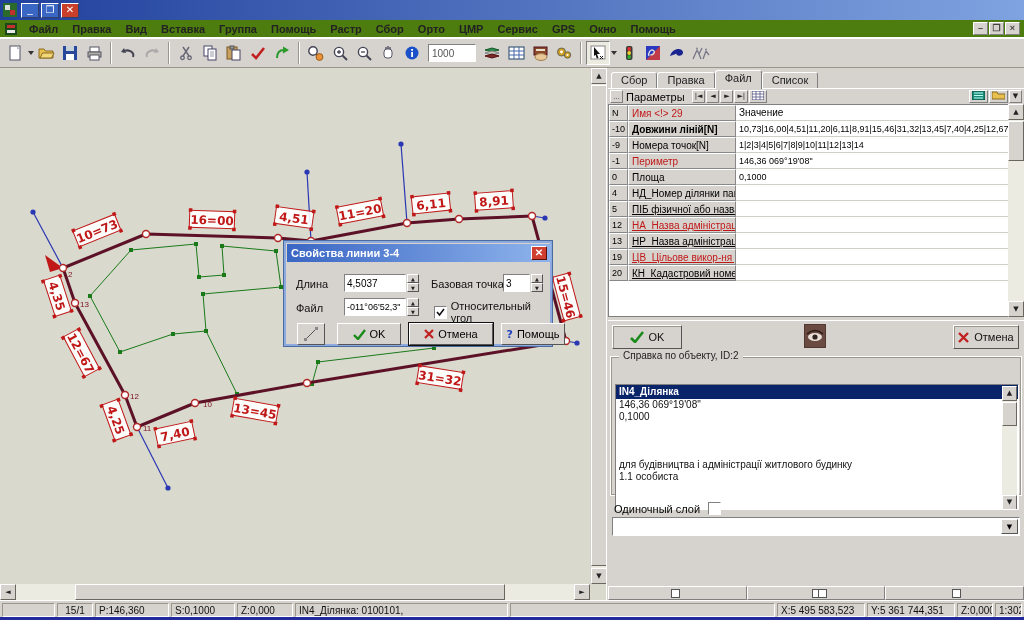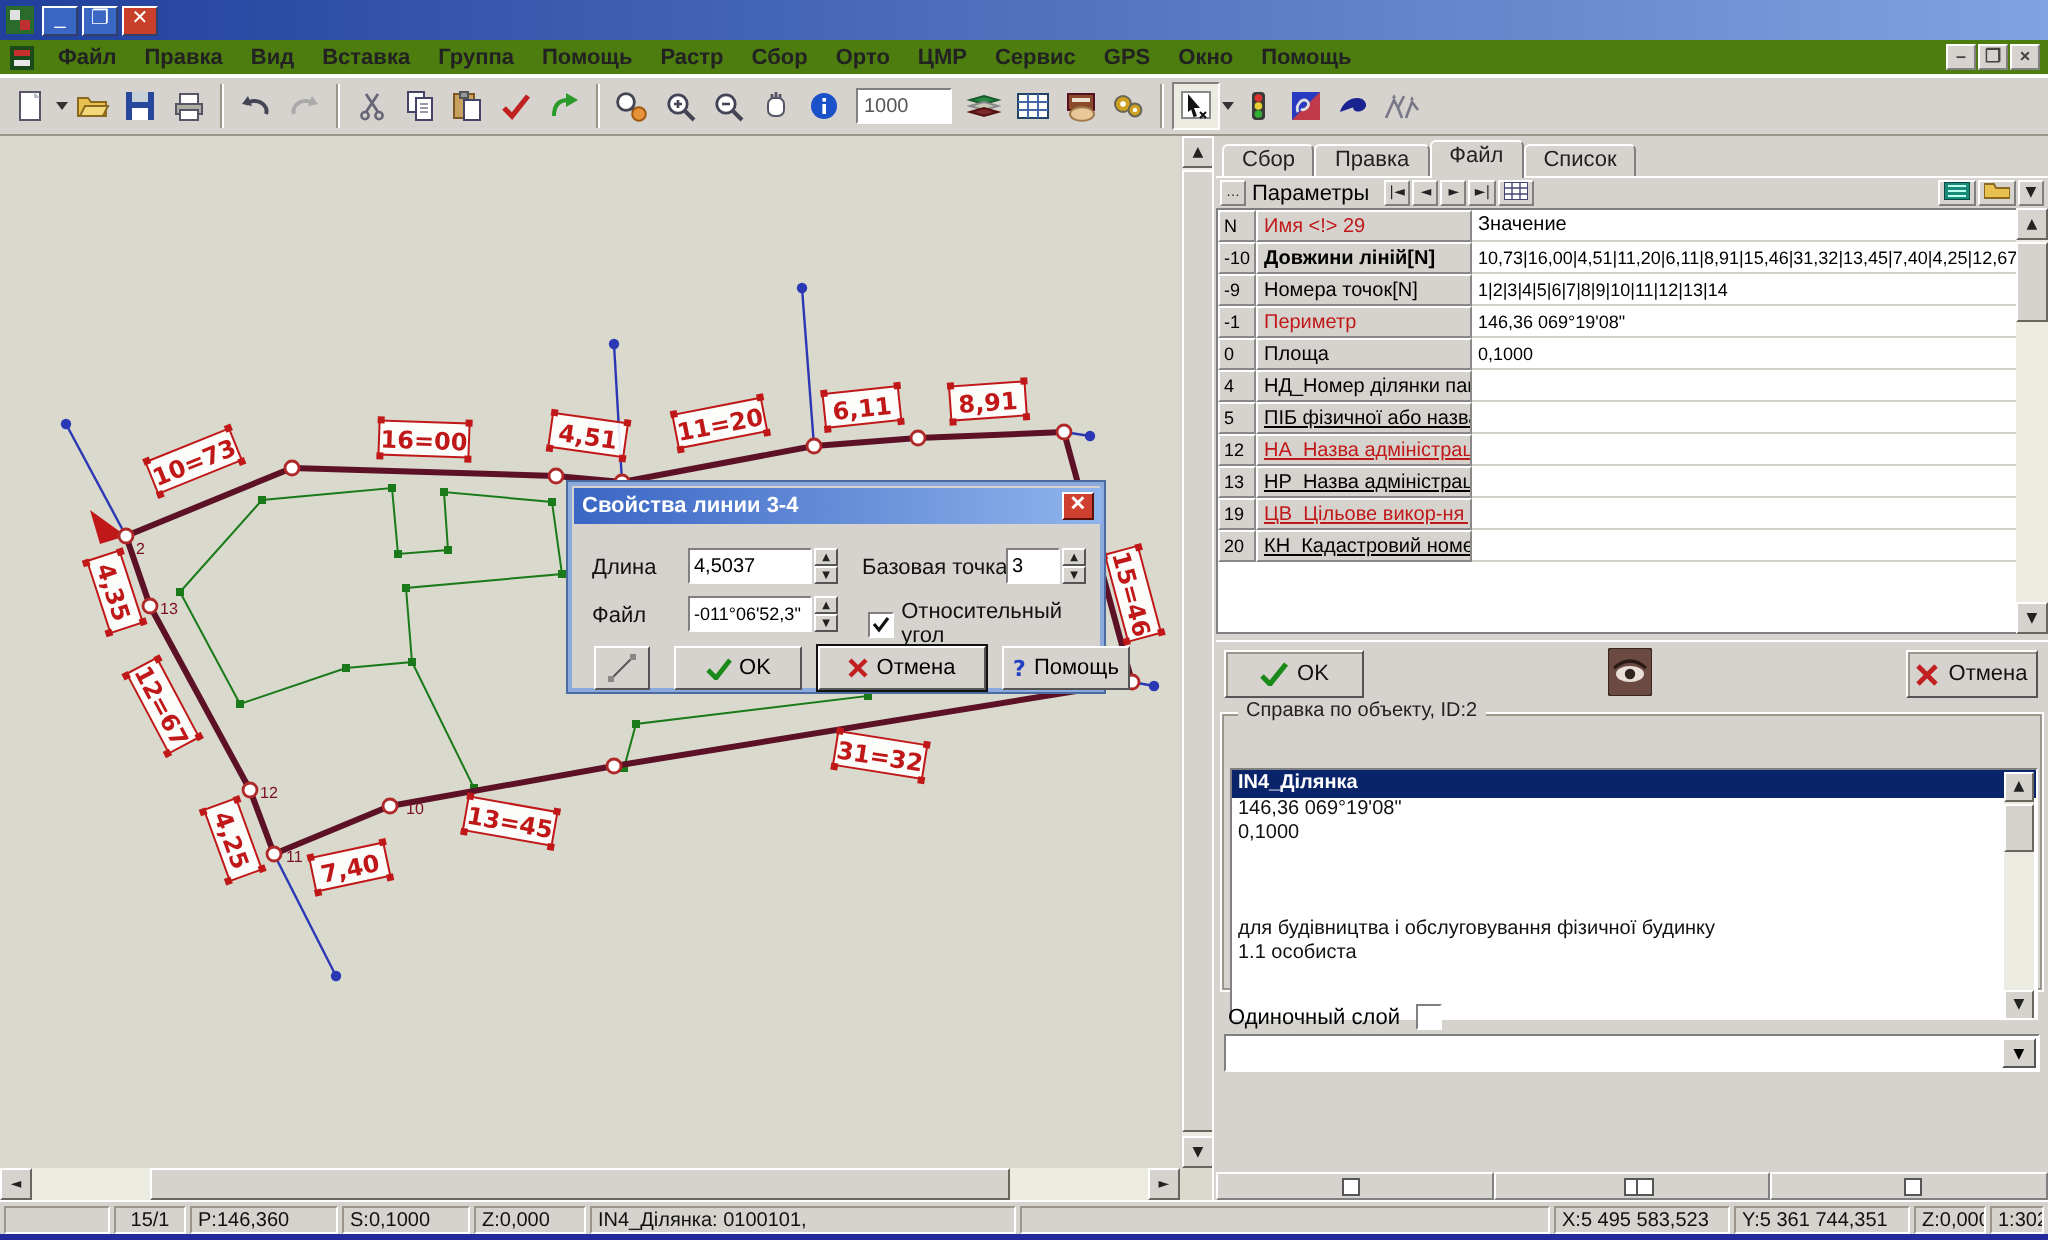--- a/index.html
+++ b/index.html
@@ -649,21 +649,21 @@
   <div class="groupbox">
     <span class="gtitle">Справка по объекту, ID:2</span>
     <div class="listbox">
       <div class="lsel">IN4_Ділянка</div>
       <div>
           <div class="lrow">146,36 069°19'08"</div>
           <div class="lrow">0,1000</div>
           <div class="lrow"></div>
           <div class="lrow"></div>
           <div class="lrow"></div>
-          <div class="lrow">для будівництва і обслуговування фізичної будинку</div>
+          <div class="lrow">для будівництва і адміністрації житлового будинку</div>
           <div class="lrow">1.1 особиста</div>
         </div>
       <div class="lvscroll">
         <div class="sbtn glyph" style="left:0;top:0;width:15px;height:15px;line-height:13px;">▲</div>
         <div class="sthumb" style="left:0;top:16px;width:15px;height:24px;"></div>
         <div class="sbtn glyph" style="left:0;top:109px;width:15px;height:15px;line-height:13px;">▼</div>
       </div>
     </div>
   </div>
 

